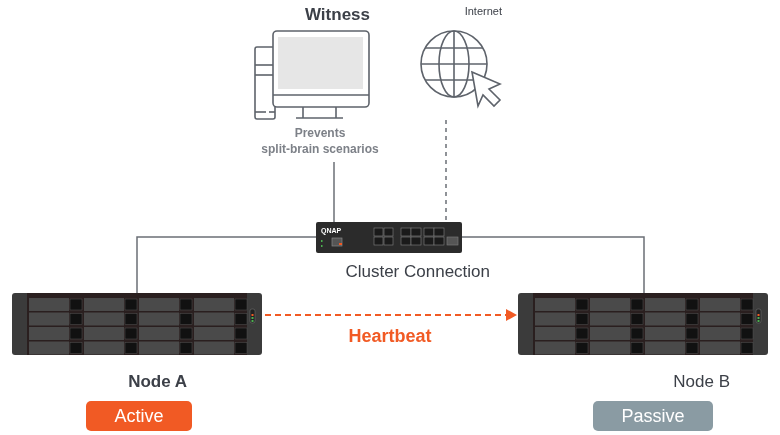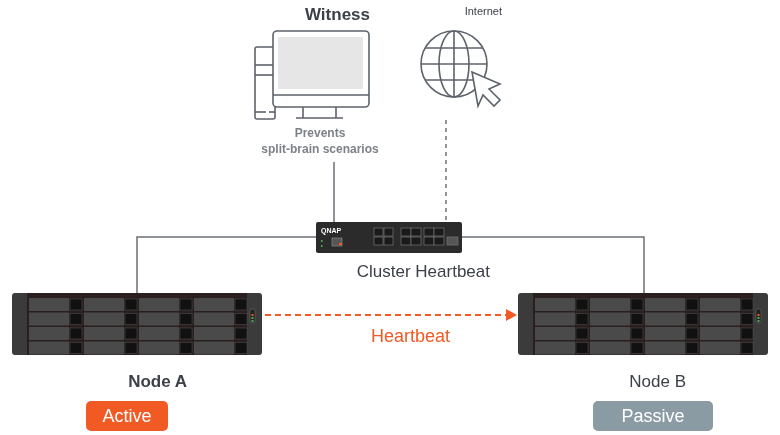--- a/index.html
+++ b/index.html
@@ -1,21 +1,21 @@
 <!DOCTYPE html>
 <html><head>
 <meta charset="utf-8">
 <style>
   html, body { margin: 0; padding: 0; background: #ffffff; }
   body { width: 780px; height: 435px; position: relative; overflow: hidden;
          font-family: "Liberation Sans", "DejaVu Sans", sans-serif; }
   .abs { position: absolute; }
   .label { color: #3c4048; font-size: 17px; text-align: right; white-space: nowrap; }
   .sublabel { color: #7d8188; font-size: 12px; font-weight: bold; text-align: center; line-height: 16px; }
-  .heartbeat { color: #f15a24; font-size: 18px; text-align: right; }
+  .heartbeat { color: #f15a24; font-size: 18px; text-align: center; font-weight: bold; }
   .badge { color: #ffffff; font-size: 18px; text-align: center; border-radius: 5px; line-height: 30px; }
   svg { position: absolute; left: 0; top: 0; }
 </style>
 </head>
 <body>
 
 <svg width="780" height="435" viewBox="0 0 780 435">
 
   <g stroke="#6b6f76" stroke-width="1.5" fill="none">
     <line x1="334" y1="162" x2="334" y2="222"></line>
@@ -162,18 +162,18 @@
   <g>
     <line x1="265" y1="315" x2="506" y2="315" stroke="#f15a24" stroke-width="1.8" stroke-dasharray="6,4"></line>
     <polygon points="506,309 517,315 506,321" fill="#f15a24"></polygon>
   </g>
 </svg>
 
 <div class="abs label" style="left:270px; top:5px; width:100px; font-size:17px; font-weight:bold;">Witness</div>
 <div class="abs label" style="left:412px; top:5px; width:90px; font-size:11px; font-weight:normal;">Internet</div>
 <div class="abs sublabel" style="left:230px; top:125px; width:180px;">Prevents</div>
 <div class="abs sublabel" style="left:230px; top:141px; width:180px;text-align:center;">split-brain scenarios</div>
-<div class="abs label" style="left:290px; top:262px; width:200px;">Cluster Heartbeat</div>
+<div class="abs label" style="left:290px; top:262px; width:200px;">Cluster Connection</div>
 <div class="abs heartbeat" style="left:330px; top:326px; width:120px;">Heartbeat</div>
 <div class="abs label" style="left:87px; top:372px; width:100px;font-weight:bold;">Node A</div>
-<div class="abs label" style="left:586px; top:372px; width:100px;">Node B</div>
-<div class="abs badge" style="left:86px; top:401px; width:82px; background:#f15a24;">Active</div>
+<div class="abs label" style="left:630px; top:372px; width:100px;">Node B</div>
+<div class="abs badge" style="left:86px; top:401px; width:106px; background:#f15a24;">Active</div>
 <div class="abs badge" style="left:593px; top:401px; width:120px; background:#8a9ba3;">Passive</div>
 
 </body></html>

